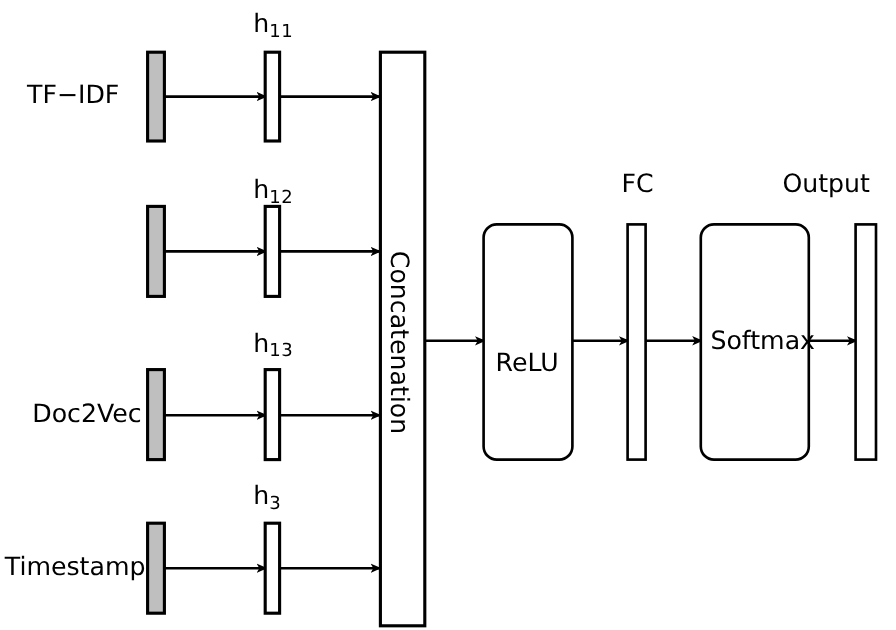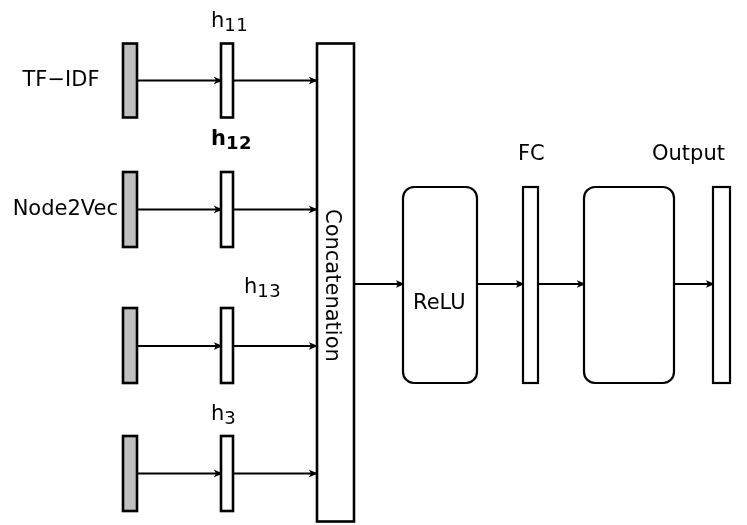--- a/index.html
+++ b/index.html
@@ -26,21 +26,21 @@
   }
   .lbl {
     position: absolute;
     color: #000000;
     font-size: 21px;
     line-height: 1;
     white-space: nowrap;
     font-family: "DejaVu Sans", "Liberation Sans", sans-serif;
   }
   .lbl-sub {
-    font-size: 18px;
+    font-size: 15px;
     vertical-align: baseline;
     position: relative;
     top: 4px;
     letter-spacing: 0.5px;
   }
   .lbl-right {
     text-align: right;
   }
   .vert-label {
     position: absolute;
@@ -107,42 +107,44 @@
 
     <rect x="584" y="187" width="90" height="196" rx="11" ry="11" fill="#ffffff" stroke="#000000" stroke-width="2.2"></rect>
 
     <line x1="674" y1="284" x2="714" y2="284" stroke="#000000" stroke-width="2.2" marker-end="url(#arrowhead)"></line>
 
     <rect x="713" y="187" width="17" height="196" fill="#ffffff" stroke="#000000" stroke-width="2.2"></rect>
   </svg>
 
   <div class="lbl lbl-right" style="left:4px; top:69px; width:114px;text-align:center;">TF−IDF</div>
 
-  <div class="lbl lbl-right" style="left:4px; top:198px; width:114px;">Node2Vec</div>
 
+  <div class="lbl lbl-right" style="left:4px; top:335px; width:114px;">Doc2Vec</div>
 
+  <div class="lbl lbl-right" style="left:4px; top:462px; width:114px;">Timestamp</div>
 
   <div class="lbl" style="left:211px; top:10px;">
     <span>h</span><span class="lbl-sub">11</span>
   </div>
 
-  <div class="lbl" style="left:211px; top:128px;font-weight:bold;">
+  <div class="lbl" style="left:211px; top:148px;">
     <span>h</span><span class="lbl-sub">12</span>
   </div>
 
-  <div class="lbl" style="left:211px; top:276px;margin-left:33px;">
+  <div class="lbl" style="left:211px; top:276px;">
     <span>h</span><span class="lbl-sub">13</span>
   </div>
 
   <div class="lbl" style="left:211px; top:403px;">
     <span>h</span><span class="lbl-sub">3</span>
   </div>
 
   <div class="vert-label" style="left:343px; top:209px;">Concatenation</div>
 
   <div class="lbl" style="left:413px; top:292px;">ReLU</div>
 
   <div class="lbl" style="left:518px; top:143px;text-align:right;">FC</div>
 
+  <div class="lbl" style="left:592px; top:274px;">Softmax</div>
 
   <div class="lbl" style="left:652px; top:143px;">Output</div>
 
 </div>
 
 </body></html>

